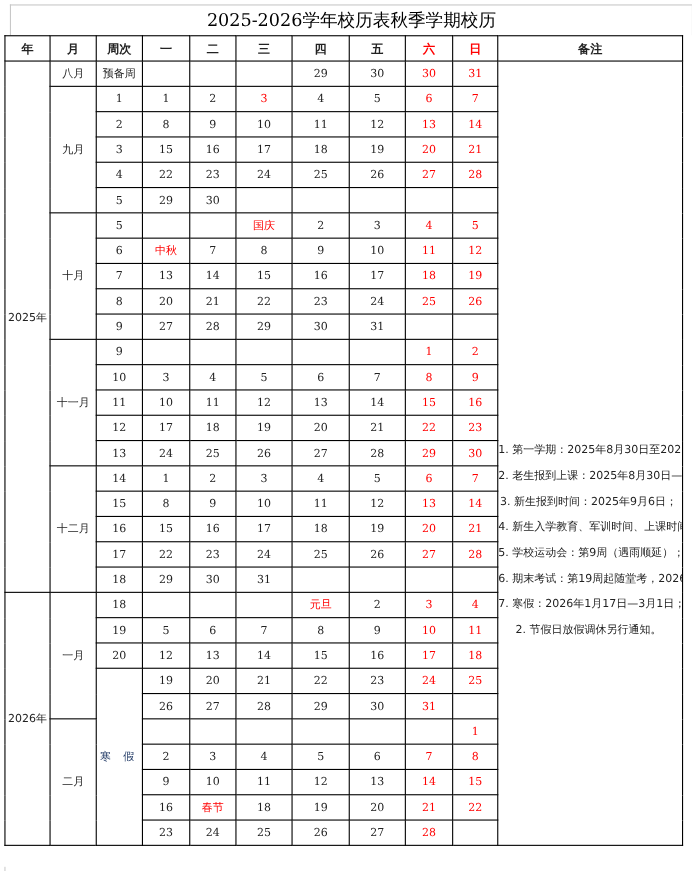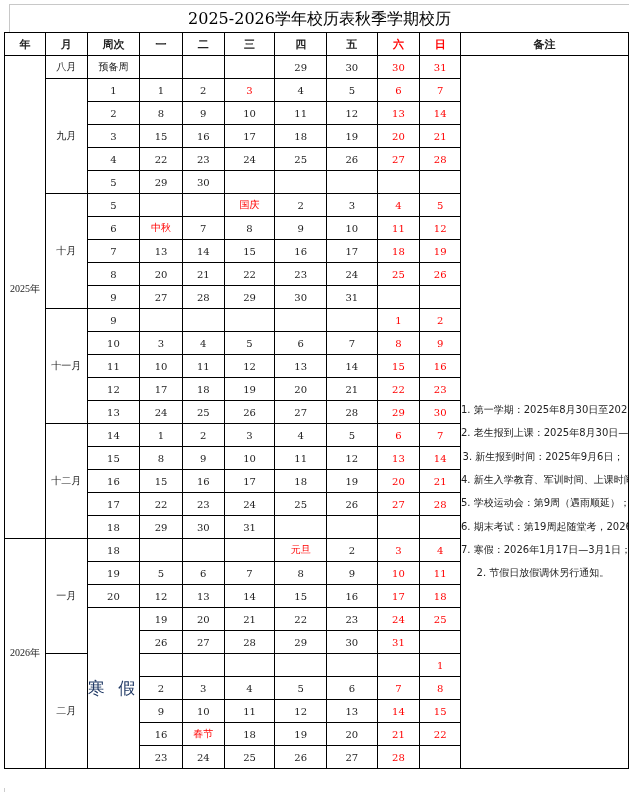--- a/index.html
+++ b/index.html
@@ -11,25 +11,25 @@
   }
   table.cal {
     position:absolute; left:4px; top:32px; border-collapse:collapse; table-layout:fixed;
     font-size:10px; color:#222;
   }
   table.cal td, table.cal th {
     border:1px solid #000; padding:0; text-align:center; vertical-align:middle; height:22px;
     font-weight:normal; overflow:hidden; white-space:nowrap;
   }
   table.cal th { font-weight:bold; font-size:11px; height:22px; }
-  .bold { font-weight:bold;font-family:Liberation Serif, serif; }
+  .bold { font-weight:bold; }
   .red { color:#ff0000; }
   .num { font-family:"DejaVu Serif", serif; font-size:10px; }
   .wk { font-family:"DejaVu Serif", serif; font-weight:bold; font-size:10px; }
-  .navy { color:#1f3864; font-weight:bold; font-size:17px; letter-spacing:4px; }
+  .navy { color:#1f3864; font-weight:bold; font-size:10px; letter-spacing:4px; }
   td.notes { text-align:left; vertical-align:top; white-space:normal; padding:0 0 0 1px; }
   .note-line { font-size:10px; line-height:23.3px; color:#222; word-break:break-all; }
   .notes-inner { padding-top:136px; width:164px; }
   .ghost { position:absolute; left:4px; top:788px; width:621px; height:4px; border-left:1px solid #ccc; }
 </style>
 </head>
 <body>
 
 <div class="title">2025-2026学年校历表秋季学期校历</div>
 

